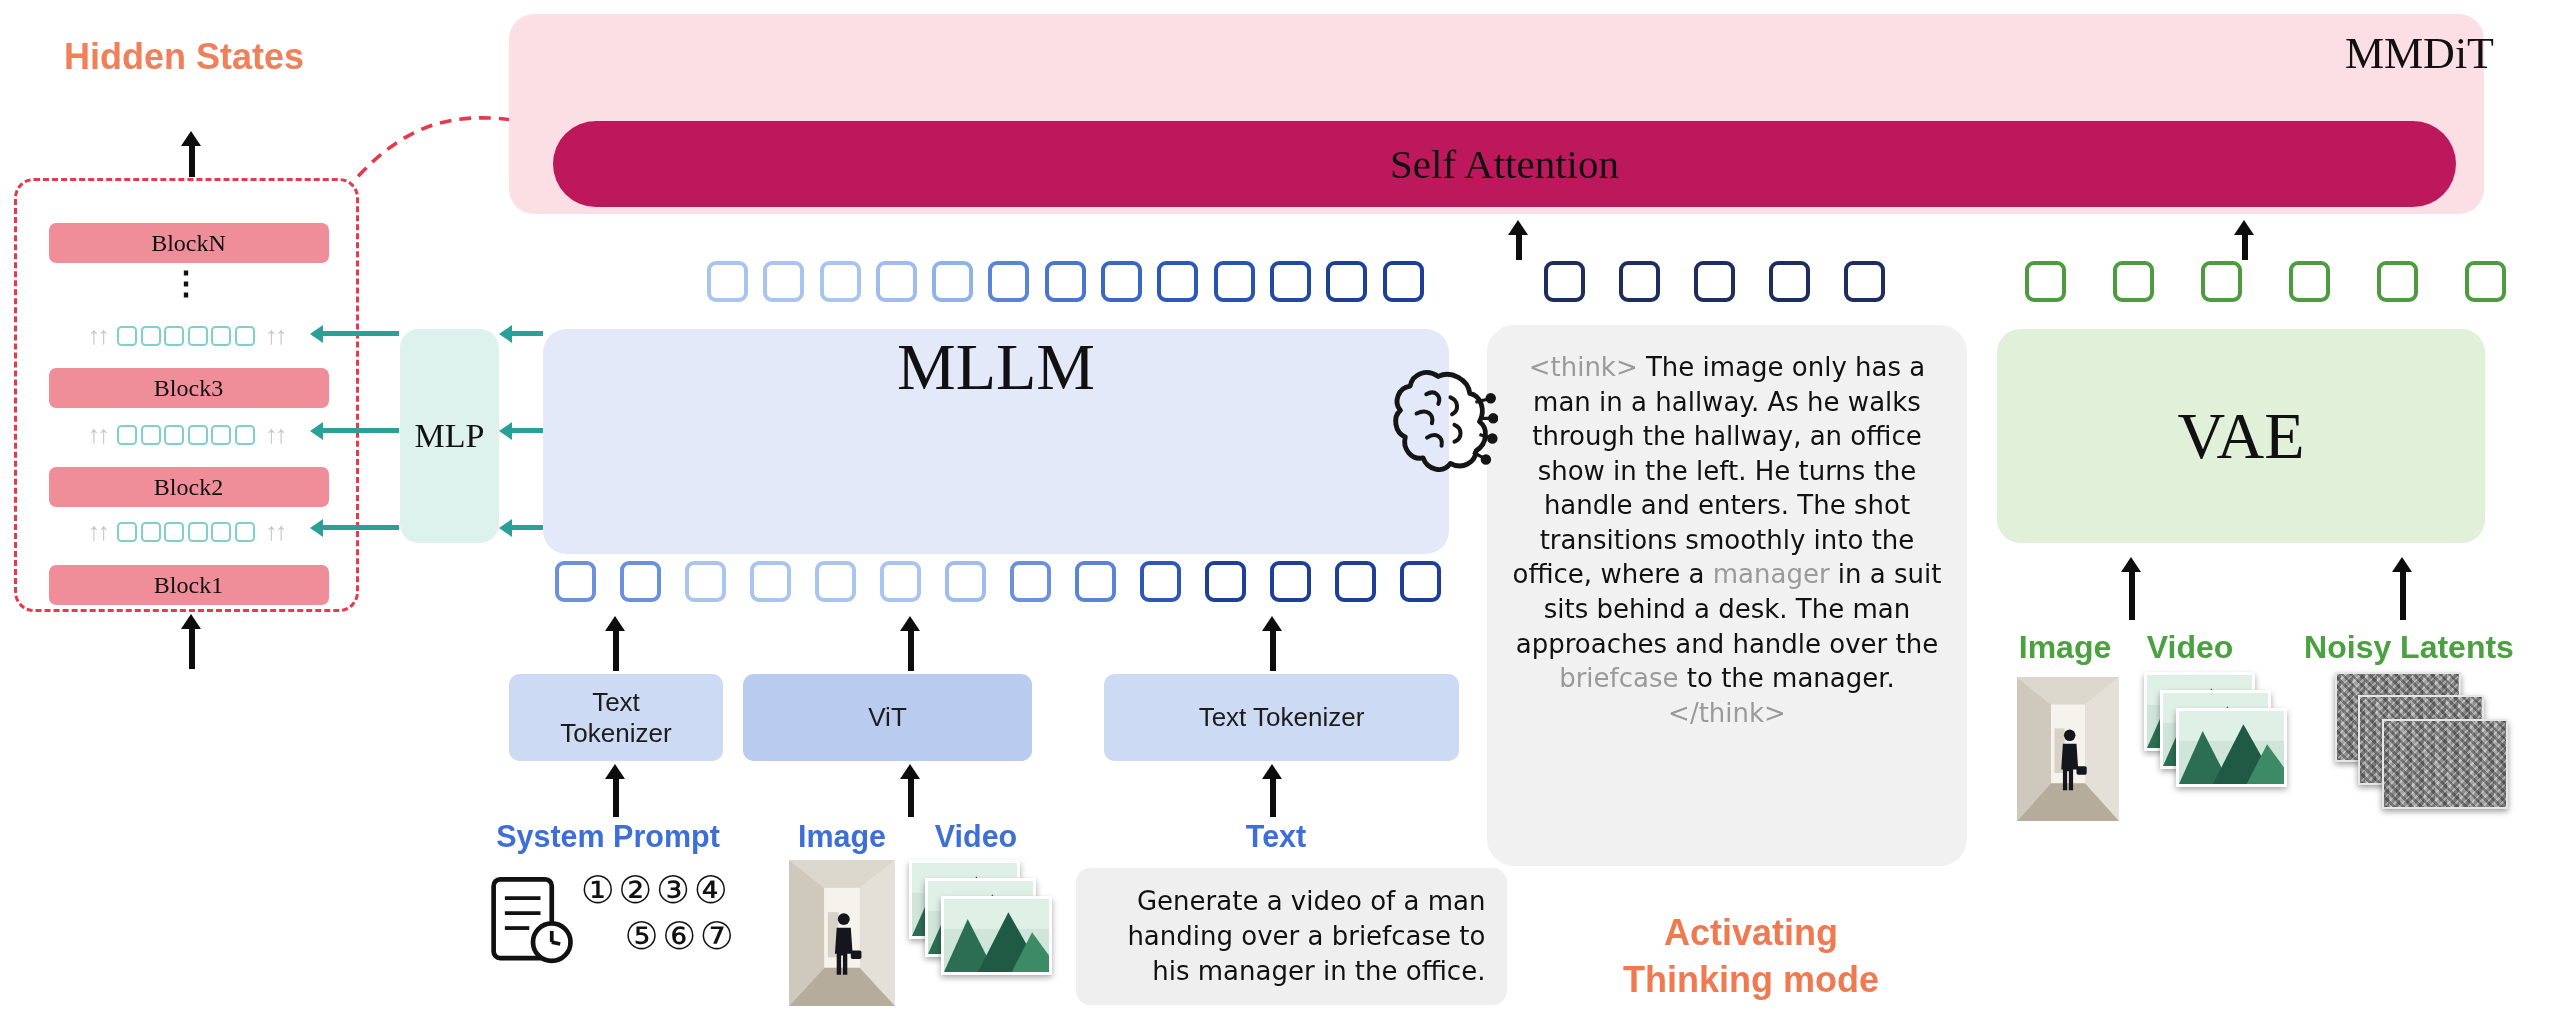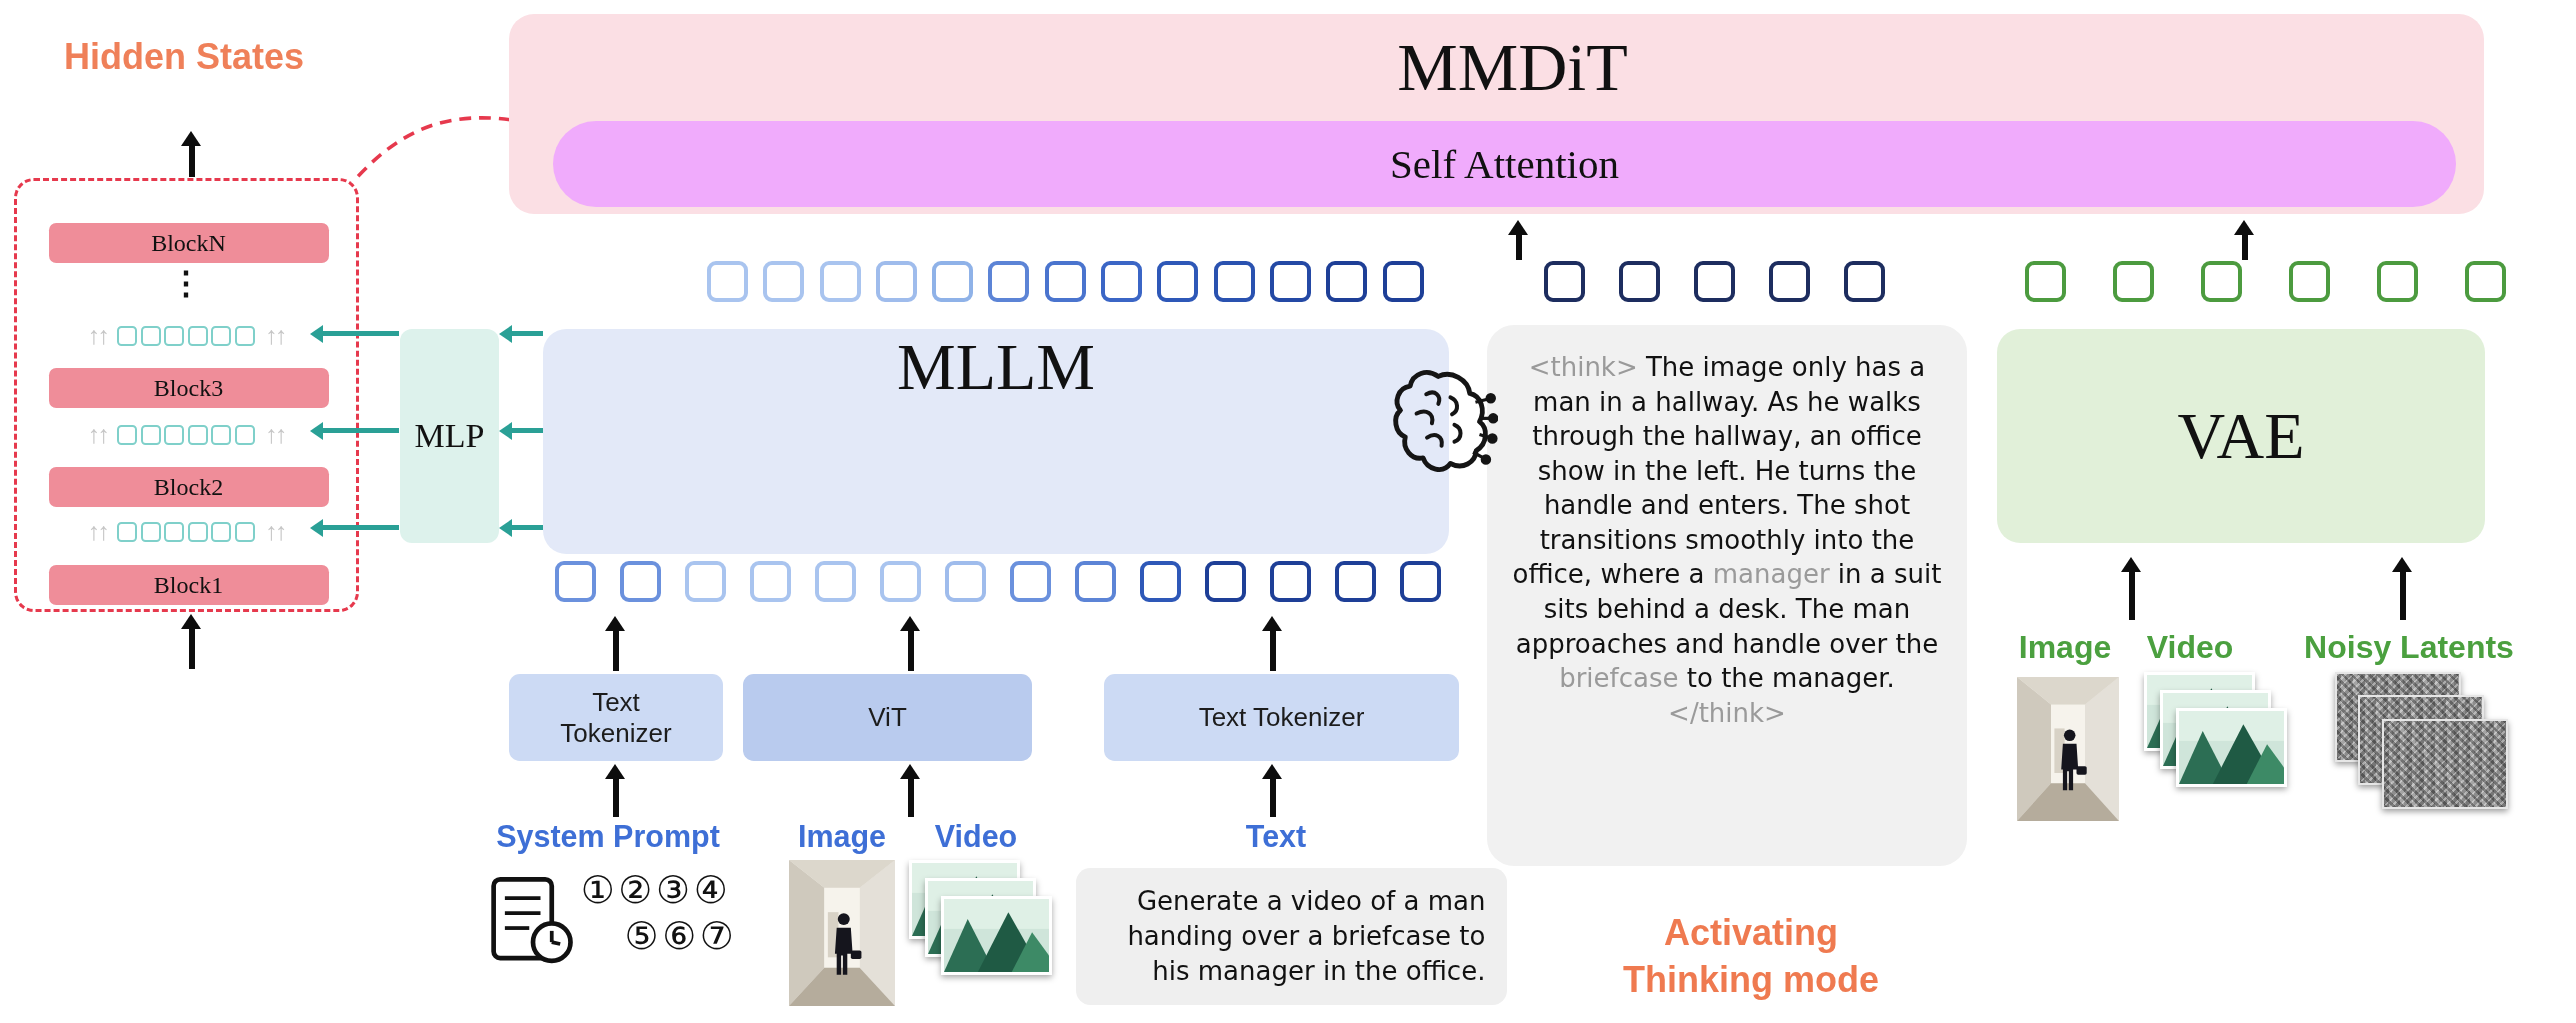--- a/index.html
+++ b/index.html
@@ -16,26 +16,26 @@
   
   .ds-title{position:absolute;left:184px;top:34px;transform:translateX(-50%);text-align:center;color:#ef8059;font-weight:bold;font-size:36px;line-height:1.25;white-space:nowrap}
   .ds-box{position:absolute;left:13.5px;top:178px;width:345px;height:434px;border:3.6px dashed #e6394d;border-radius:20px}
   .blk{position:absolute;left:32px;width:280px;height:40px;background:#ef8d99;border-radius:7.2px;font-family:"Liberation Serif",serif;font-size:24px;display:flex;align-items:center;justify-content:center;color:#111}
   .ds-dots{position:absolute;left:0;width:100%;text-align:center;font-size:32px;font-weight:bold;line-height:1}
   .mini-row{position:absolute;left:0;width:100%;display:flex;align-items:center;justify-content:center;gap:3.6px}
   .mini{width:20px;height:20px;background:#fff;border:2.7px solid #7fd0ca;border-radius:4.5px;flex:0 0 auto}
   .gray-arr{font-size:25px;font-weight:bold;color:#c6c6c6;letter-spacing:-2.7px;line-height:1;margin:0 6.3px}
 
   
-  .mlp{position:absolute;left:400px;top:329px;width:99px;height:214px;background:#ddf2ec;border-radius:12px;display:flex;align-items:center;justify-content:center;font-size:34px}
+  .mlp{position:absolute;left:400px;top:329px;width:99px;height:214px;background:#ddf2ec;border-radius:19px;display:flex;align-items:center;justify-content:center;font-size:34px}
 
   
   .mmdit{position:absolute;left:509px;top:13.5px;width:1975px;height:200px;background:#fbdfe4;border-radius:25px}
-  .mmdit-title{position:absolute;left:16px;width:100%;top:14.4px;text-align:center;font-size:68px}
-  .selfattn{position:absolute;left:44px;top:107px;width:1903px;height:86px;background:#f0abfc;border-radius:43px;display:flex;align-items:center;justify-content:center;font-size:41px}
+  .mmdit-title{position:absolute;left:10px;width:100%;top:14.4px;text-align:right;font-size:44px}
+  .selfattn{position:absolute;left:44px;top:107px;width:1903px;height:86px;background:#be185d;border-radius:43px;display:flex;align-items:center;justify-content:center;font-size:41px}
 
   
   .token-row{position:absolute;display:flex}
   .token{width:41px;height:41px;background:#fff;border:4.5px solid #333;border-radius:9px;flex:0 0 auto}
 
   
   .mllm{position:absolute;left:543px;top:329px;width:906px;height:225px;background:#e3e9f8;border-radius:23.4px;display:flex;align-items:flex-start;justify-content:center;font-size:66px}
   .vae{position:absolute;left:1997px;top:329px;width:488px;height:214px;background:#e1f0d9;border-radius:23.4px;display:flex;align-items:center;justify-content:center;font-size:66px}
 
   

